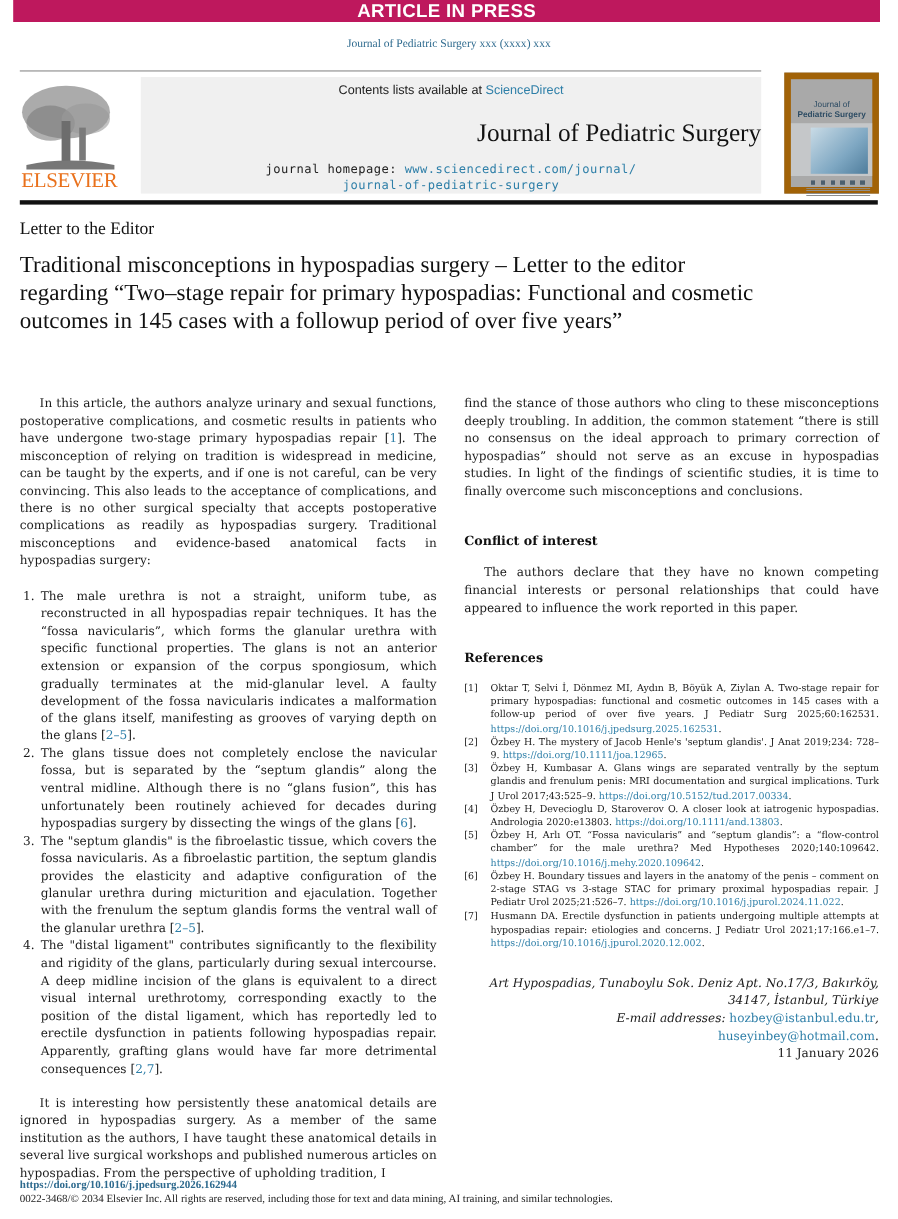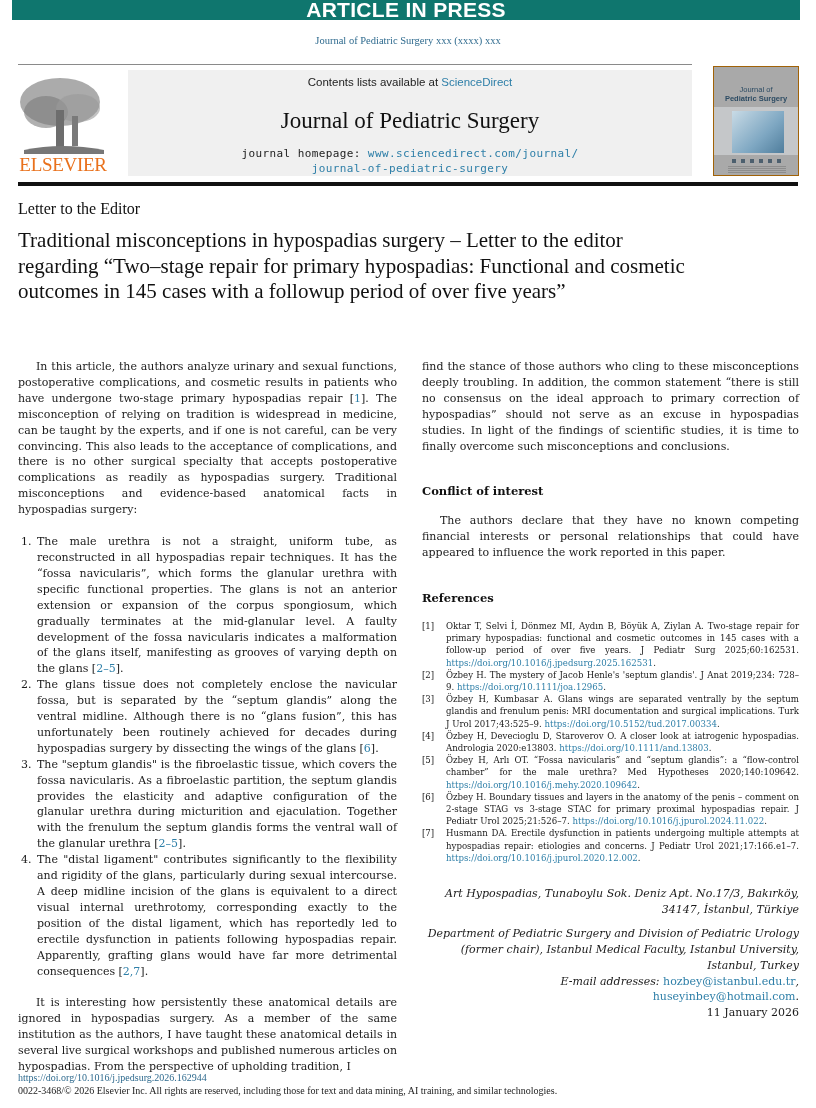--- a/index.html
+++ b/index.html
@@ -1,39 +1,39 @@
 <!DOCTYPE html>
 <html><head>
 <meta charset="utf-8">
 <style>
   * { box-sizing: border-box; margin: 0; padding: 0; }
   html, body { width: 816px; height: 1108px; background: #ffffff; overflow: hidden; }
   body { position: relative; font-family: "Liberation Serif", serif; color: #1a1a1a; }
 
-  .aip-bar { position: absolute; left: 12px; top: 0; width: 788px; height: 20px; background: #0f766e;
-    color: #ffffff; font-family: "Liberation Sans", sans-serif; font-weight: bold; font-size: 21px;
+  .aip-bar { position: absolute; left: 12px; top: 0; width: 788px; height: 20px; background: #be185d;
+    color: #ffffff; font-family: "Liberation Sans", sans-serif; font-weight: bold; font-size: 17px;
     text-align: center; line-height: 20px; letter-spacing: 0.3px; }
   .running-head { position: absolute; top: 35px; left: 0; width: 816px; text-align: center;
     font-size: 10.5px; color: #2e6a8e; font-family: "Liberation Serif", serif; }
 
   .head-rule-top { position: absolute; left: 18px; top: 64px; width: 674px; height: 1px; background: #8a8a8a; }
   .elsevier-logo { position: absolute; left: 16px; top: 72px; width: 92px; height: 106px; }
   .elsevier-word { position: absolute; left: 16px; top: 154px; width: 94px; text-align: center;
     color: #e9711c; font-family: "Liberation Serif", serif; font-size: 19px; letter-spacing: -0.3px; }
   .masthead-box { position: absolute; left: 128px; top: 70px; width: 564px; height: 106px; background: #f0f0f0; }
   .contents-line { position: absolute; top: 6px; left: 0; width: 100%; text-align: center;
     font-family: "Liberation Sans", sans-serif; font-size: 11.5px; color: #222; }
   .contents-line .sd { color: #2e7fa8; }
-  .journal-title { position: absolute; top: 38px; left: 0; width: 100%; text-align: center;
+  .journal-title { position: absolute; top: 38px; left: 0; width: 100%; text-align: right;
     font-family: "Liberation Serif", serif; font-size: 23px; color: #111; }
   .homepage { position: absolute; top: 76px; left: 0; width: 100%; text-align: center;
     font-family: "DejaVu Sans Mono", "Liberation Mono", monospace; font-size: 11px; line-height: 15px; color: #222; letter-spacing: 0.4px;}
   .homepage .url { color: #2e7fa8; }
 
-  .cover { position: absolute; left: 713px; top: 66px; width: 86px; height: 110px; background: #a9a9a9; border: 1px solid #a16207; }
+  .cover { position: absolute; left: 713px; top: 66px; width: 86px; height: 110px; background: #a9a9a9; border: 6px solid #a16207; }
   .cover .ct { position: absolute; top: 18px; left: 0; width: 100%; text-align: center; color: #2c4b63;
     font-family: "Liberation Sans", sans-serif; font-size: 7.5px; line-height: 9px; }
   .cover .ct b { font-weight: bold; margin-top: 32px; }
   .cover .pic { position: absolute; top: 44px; left: 18px; width: 52px; height: 42px; background: linear-gradient(135deg,#c9dbe6,#7ea7c2 60%,#4f7d9c); }
   .cover .band { position: absolute; top: 40px; left: 0; width: 100%; height: 48px; background: rgba(230,236,240,0.45); }
   .cover .dots { position: absolute; top: 92px; left: 18px; width: 52px; height: 4px; background: repeating-linear-gradient(90deg,#4c5f6e 0 4px, transparent 4px 9px); }
   .cover .small { position: absolute; top: 99px; left: 14px; width: 58px; height: 8px; background: repeating-linear-gradient(180deg,#8d8d8d 0 1px, transparent 1px 2px); }
 
   .head-rule-bottom { position: absolute; left: 18px; top: 182px; width: 780px; height: 4px; background: #111; }
 
@@ -57,21 +57,21 @@
   .refs .ref .rn { position: absolute; left: 0; top: 0; }
   .refs .link { color: #2e7fa8; }
 
   .sig { margin-top: 22px; text-align: right; font-family: "DejaVu Serif", serif; font-size: 11px; line-height: 15.9px; }
   .sig .ital { font-style: italic; }
   .sig .mail { color: #2e7fa8; font-style: normal; }
   .sig .blk { margin-top: 8px; }
   .sig .date { margin-top: 0; }
 
   .footer { position: absolute; left: 18px; top: 1071px; font-family: "Liberation Serif", serif; font-size: 10px; line-height: 13px; color: #222; }
-  .footer .doi { color: #2e6a8e; }
+  .footer .doi { color: #2e6a8e; font-weight: bold; }
 </style>
 </head>
 <body>
 
 <div class="aip-bar">ARTICLE IN PRESS</div>
 <div class="running-head">Journal of Pediatric Surgery xxx (xxxx) xxx</div>
 
 <div class="head-rule-top"></div>
 
 <svg class="elsevier-logo" viewBox="0 0 92 106">
@@ -132,23 +132,22 @@
     <div class="ref"><span class="rn">[2]</span><span>Özbey H. The mystery of Jacob Henle's 'septum glandis'. J Anat 2019;234: 728–9. </span><span class="link">https://doi.org/10.1111/joa.12965</span>.</div>
     <div class="ref"><span class="rn">[3]</span><span>Özbey H, Kumbasar A. Glans wings are separated ventrally by the septum glandis and frenulum penis: MRI documentation and surgical implications. Turk J Urol 2017;43:525–9. </span><span class="link">https://doi.org/10.5152/tud.2017.00334</span>.</div>
     <div class="ref"><span class="rn">[4]</span><span>Özbey H, Devecioglu D, Staroverov O. A closer look at iatrogenic hypospadias. Andrologia 2020:e13803. </span><span class="link">https://doi.org/10.1111/and.13803</span>.</div>
     <div class="ref"><span class="rn">[5]</span><span>Özbey H, Arlı OT. “Fossa navicularis” and “septum glandis”: a “flow-control chamber” for the male urethra? Med Hypotheses 2020;140:109642. </span><span class="link">https://doi.org/10.1016/j.mehy.2020.109642</span>.</div>
     <div class="ref"><span class="rn">[6]</span><span>Özbey H. Boundary tissues and layers in the anatomy of the penis – comment on 2-stage STAG vs 3-stage STAC for primary proximal hypospadias repair. J Pediatr Urol 2025;21:526–7. </span><span class="link">https://doi.org/10.1016/j.jpurol.2024.11.022</span>.</div>
     <div class="ref"><span class="rn">[7]</span><span>Husmann DA. Erectile dysfunction in patients undergoing multiple attempts at hypospadias repair: etiologies and concerns. J Pediatr Urol 2021;17:166.e1–7. </span><span class="link">https://doi.org/10.1016/j.jpurol.2020.12.002</span>.</div>
   </div>
 
   <div class="sig">
     <div class="ital">Art Hypospadias, Tunaboylu Sok. Deniz Apt. No.17/3, Bakırköy, 34147, İstanbul, Türkiye</div>
-    <div class="ital blk">Department of Pediatric Surgery and Division of Pediatric Urology (former chair), Istanbul Medical Faculty, Istanbul University, Istanbul, Turkey</div>
     <div class="ital"><span>E-mail addresses: </span><span class="mail">hozbey@istanbul.edu.tr</span>,</div>
     <div><span class="mail">huseyinbey@hotmail.com</span>.</div>
     <div class="date">11 January 2026</div>
   </div>
 </div>
 
 <div class="footer">
   <div class="doi">https://doi.org/10.1016/j.jpedsurg.2026.162944</div>
-  <div>0022-3468/© 2026 Elsevier Inc. All rights are reserved, including those for text and data mining, AI training, and similar technologies.</div>
+  <div>0022-3468/© 2034 Elsevier Inc. All rights are reserved, including those for text and data mining, AI training, and similar technologies.</div>
 </div>
 
 </body></html>

